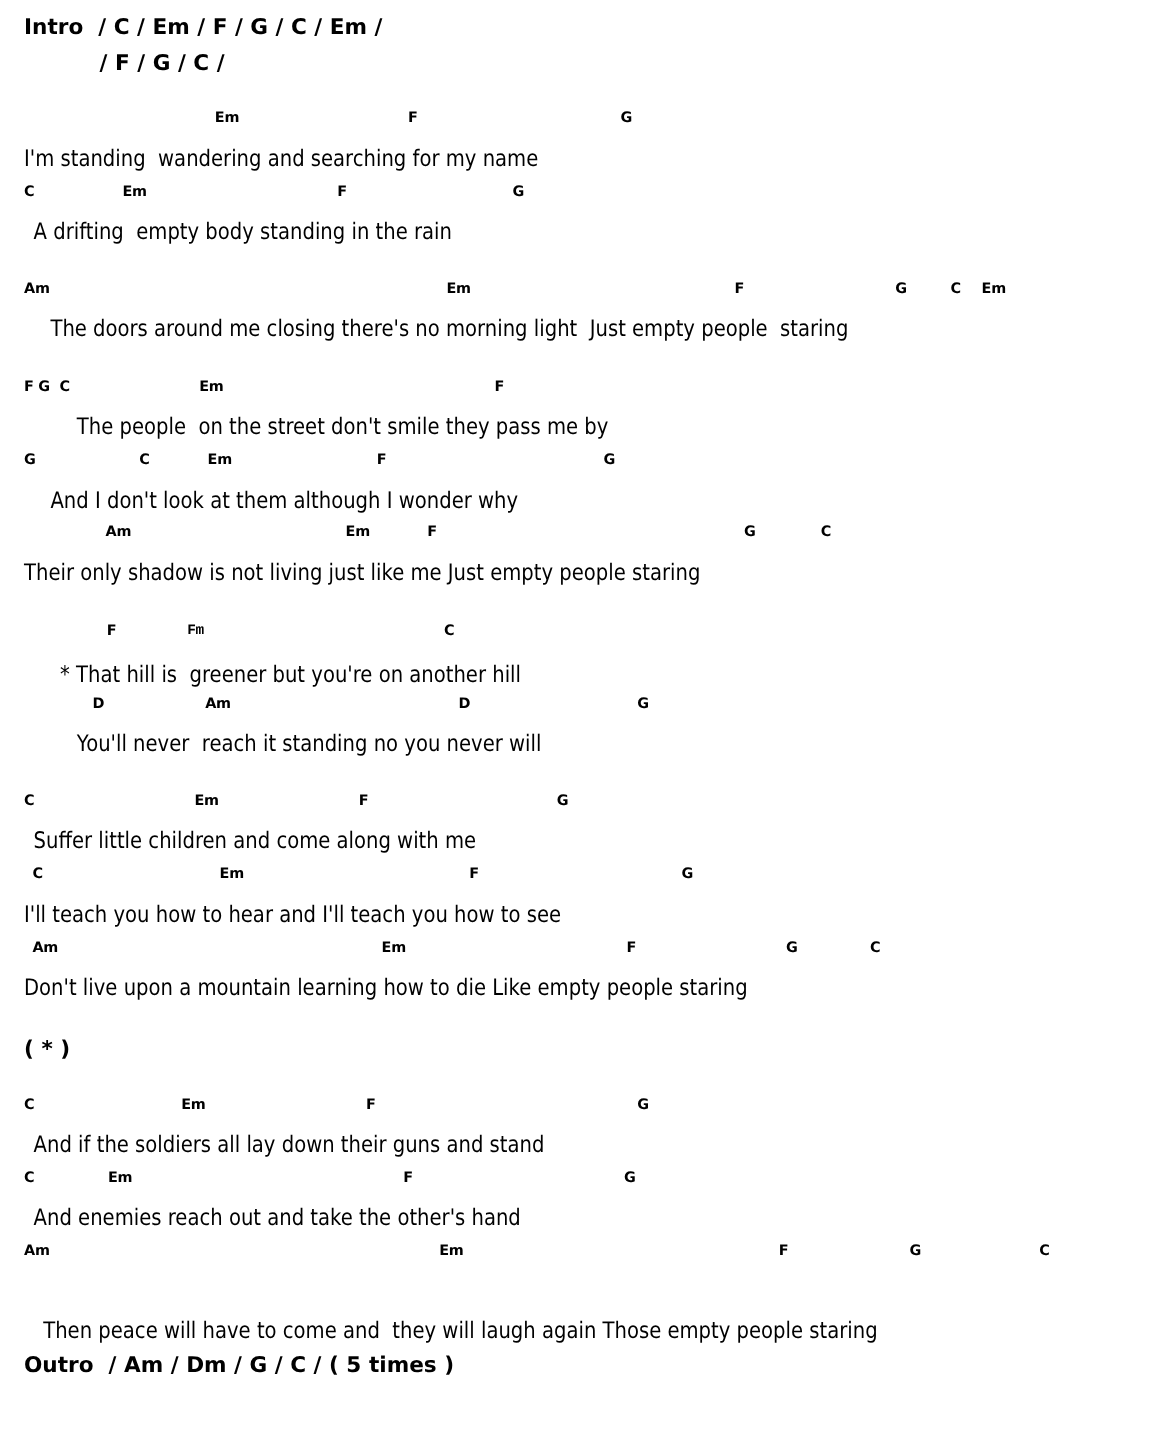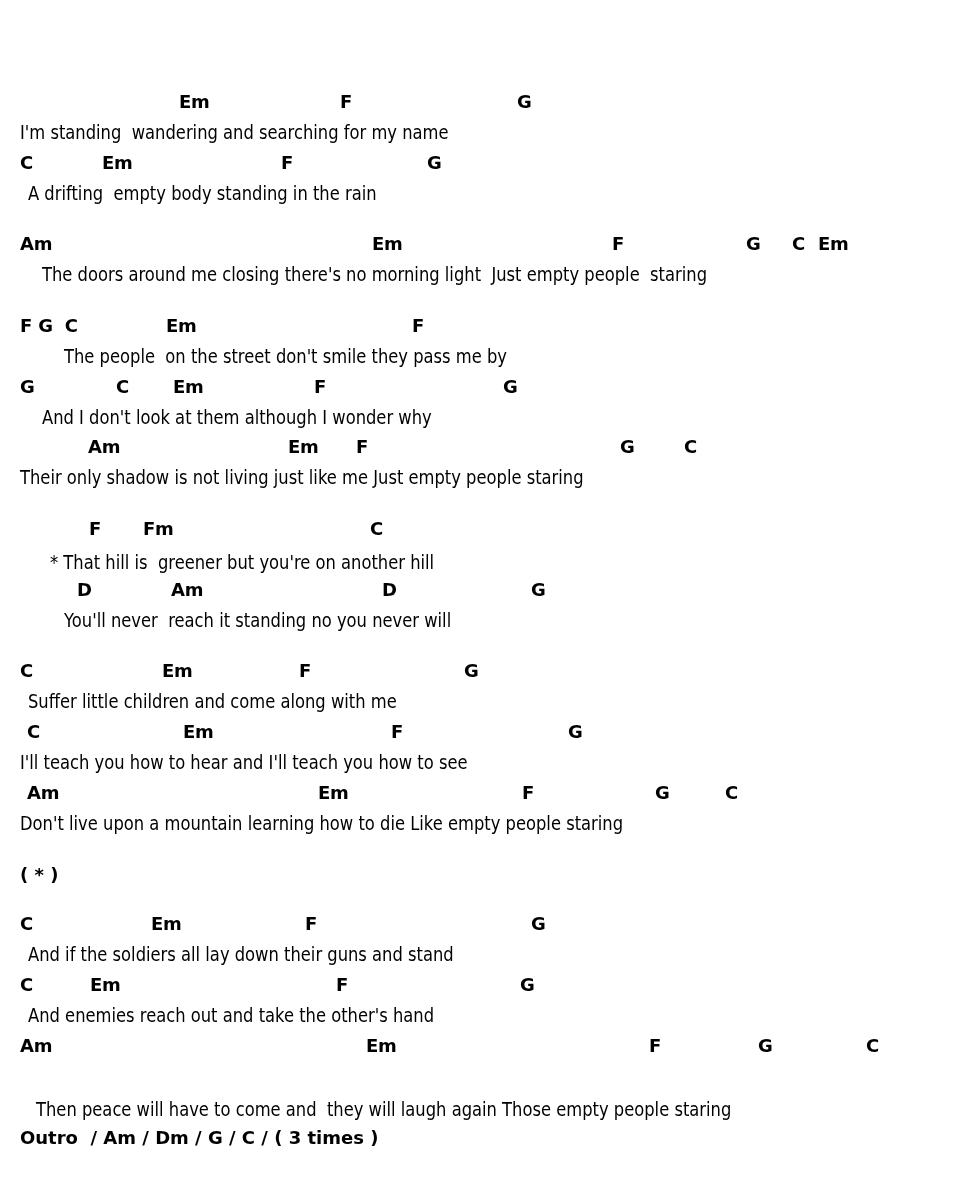--- a/index.html
+++ b/index.html
@@ -1,56 +1,62 @@
 <!DOCTYPE html>
 <html><head>
 <meta charset="utf-8">
 <style>
   html, body { margin: 0; padding: 0; background: #ffffff; }
   body { width: 963px; height: 1197px; position: relative; overflow: hidden; }
   .sheet { position: absolute; left: 0; top: 0; width: 963px; height: 1197px; }
   .row { position: absolute; left: 0; height: 28px; width: 963px; white-space: pre; }
   .chord-row span {
     position: absolute; top: 0;
-    font-family: "DejaVu Sans", sans-serif; font-weight: bold; font-size: 18px;
+    font-family: "DejaVu Sans", sans-serif; font-weight: bold; font-size: 12px;
     color: #000; letter-spacing: -0.2px;
   }
   .lyric-row span {
     position: absolute; top: 0;
     font-family: "DejaVu Sans", sans-serif; font-size: 19px; color: #000;
     transform-origin: left top;
   }
   .label-row span {
     position: absolute; top: 0;
     font-family: "DejaVu Sans", sans-serif; font-weight: bold; font-size: 18px; color: #000;
   }
 </style>
 </head>
 <body>
 
 <div class="sheet">
 
+  <div class="row label-row" style="top:12px">
+    <span style="left:20px">Intro  / C / Em / F / G / C / Em /</span>
+  </div>
+  <div class="row label-row" style="top:42px">
+    <span style="left:83px">/ F / G / C /</span>
+  </div>
 
   <div id="verse1">
       <div class="row chord-row" style="top: 91px;"><span style="left: 179px;">Em</span><span style="left: 340px;">F</span><span style="left: 517px;">G</span></div>
       <div class="row lyric-row" style="top: 121px;"><span style="left: 20px; transform: scaleX(0.86);">I'm standing  wandering and searching for my name</span></div>
       <div class="row chord-row" style="top: 152px;"><span style="left: 20px;">C</span><span style="left: 102px;">Em</span><span style="left: 281px;">F</span><span style="left: 427px;">G</span></div>
       <div class="row lyric-row" style="top: 182px;"><span style="left: 28px; transform: scaleX(0.86);">A drifting  empty body standing in the rain</span></div>
       <div class="row chord-row" style="top: 233px;"><span style="left: 20px;">Am</span><span style="left: 372px;">Em</span><span style="left: 612px;">F</span><span style="left: 746px;">G</span><span style="left: 792px;">C</span><span style="left: 818px;">Em</span></div>
       <div class="row lyric-row" style="top: 263px;"><span style="left: 42px; transform: scaleX(0.86);">The doors around me closing there's no morning light  Just empty people  staring</span></div>
       <div class="row chord-row" style="top: 315px;"><span style="left: 20px;">F G  C</span><span style="left: 166px;">Em</span><span style="left: 412px;">F</span></div>
       <div class="row lyric-row" style="top: 345px;"><span style="left: 64px; transform: scaleX(0.86);">The people  on the street don't smile they pass me by</span></div>
       <div class="row chord-row" style="top: 376px;"><span style="left: 20px;">G</span><span style="left: 116px;">C</span><span style="left: 173px;">Em</span><span style="left: 314px;">F</span><span style="left: 503px;">G</span></div>
       <div class="row lyric-row" style="top: 406px;"><span style="left: 42px; transform: scaleX(0.86);">And I don't look at them although I wonder why</span></div>
       <div class="row chord-row" style="top: 436px;"><span style="left: 88px;">Am</span><span style="left: 288px;">Em</span><span style="left: 356px;">F</span><span style="left: 620px;">G</span><span style="left: 684px;">C</span></div>
       <div class="row lyric-row" style="top: 466px;"><span style="left: 20px; transform: scaleX(0.86);">Their only shadow is not living just like me Just empty people staring</span></div>
     </div>
 
   <div id="chorus">
-      <div class="row chord-row" style="top: 518px;"><span style="left: 89px;">F</span><span style="left: 143px;">Fm</span><span style="left: 370px;">C</span></div>
+      <div class="row chord-row" style="top: 518px;"><span style="left: 89px;">F</span><span style="left: 156px; font-family: Liberation Mono, monospace;">Fm</span><span style="left: 370px;">C</span></div>
       <div class="row lyric-row" style="top: 551px;"><span style="left: 50px; transform: scaleX(0.86);">* That hill is  greener but you're on another hill</span></div>
       <div class="row chord-row" style="top: 579px;"><span style="left: 77px;">D</span><span style="left: 171px;">Am</span><span style="left: 382px;">D</span><span style="left: 531px;">G</span></div>
       <div class="row lyric-row" style="top: 609px;"><span style="left: 64px; transform: scaleX(0.86);">You'll never  reach it standing no you never will</span></div>
     </div>
 
   <div id="verse2">
       <div class="row chord-row" style="top: 660px;"><span style="left: 20px;">C</span><span style="left: 162px;">Em</span><span style="left: 299px;">F</span><span style="left: 464px;">G</span></div>
       <div class="row lyric-row" style="top: 690px; text-decoration: underline;"><span style="left: 28px; transform: scaleX(0.86);">Suffer little children and come along with me</span></div>
       <div class="row chord-row" style="top: 721px;"><span style="left: 27px;">C</span><span style="left: 183px;">Em</span><span style="left: 391px;">F</span><span style="left: 568px;">G</span></div>
       <div class="row lyric-row" style="top: 751px;"><span style="left: 20px; transform: scaleX(0.86);">I'll teach you how to hear and I'll teach you how to see</span></div>
@@ -65,15 +71,15 @@
   <div id="verse3">
       <div class="row chord-row" style="top: 913px;"><span style="left: 20px;">C</span><span style="left: 151px;">Em</span><span style="left: 305px;">F</span><span style="left: 531px;">G</span></div>
       <div class="row lyric-row" style="top: 943px;"><span style="left: 28px; transform: scaleX(0.86);">And if the soldiers all lay down their guns and stand</span></div>
       <div class="row chord-row" style="top: 974px;"><span style="left: 20px;">C</span><span style="left: 90px;">Em</span><span style="left: 336px;">F</span><span style="left: 520px;">G</span></div>
       <div class="row lyric-row" style="top: 1004px;"><span style="left: 28px; transform: scaleX(0.86);">And enemies reach out and take the other's hand</span></div>
       <div class="row chord-row" style="top: 1035px;"><span style="left: 20px;">Am</span><span style="left: 366px;">Em</span><span style="left: 649px;">F</span><span style="left: 758px;">G</span><span style="left: 866px;">C</span></div>
       <div class="row lyric-row" style="top: 1098px;"><span style="left: 36px; transform: scaleX(0.86);">Then peace will have to come and  they will laugh again Those empty people staring</span></div>
     </div>
 
   <div class="row label-row" style="top:1127px">
-    <span style="left:20px">Outro  / Am / Dm / G / C / ( 3 times )</span>
+    <span style="left:20px">Outro  / Am / Dm / G / C / ( 5 times )</span>
   </div>
 </div>
 
 </body></html>

